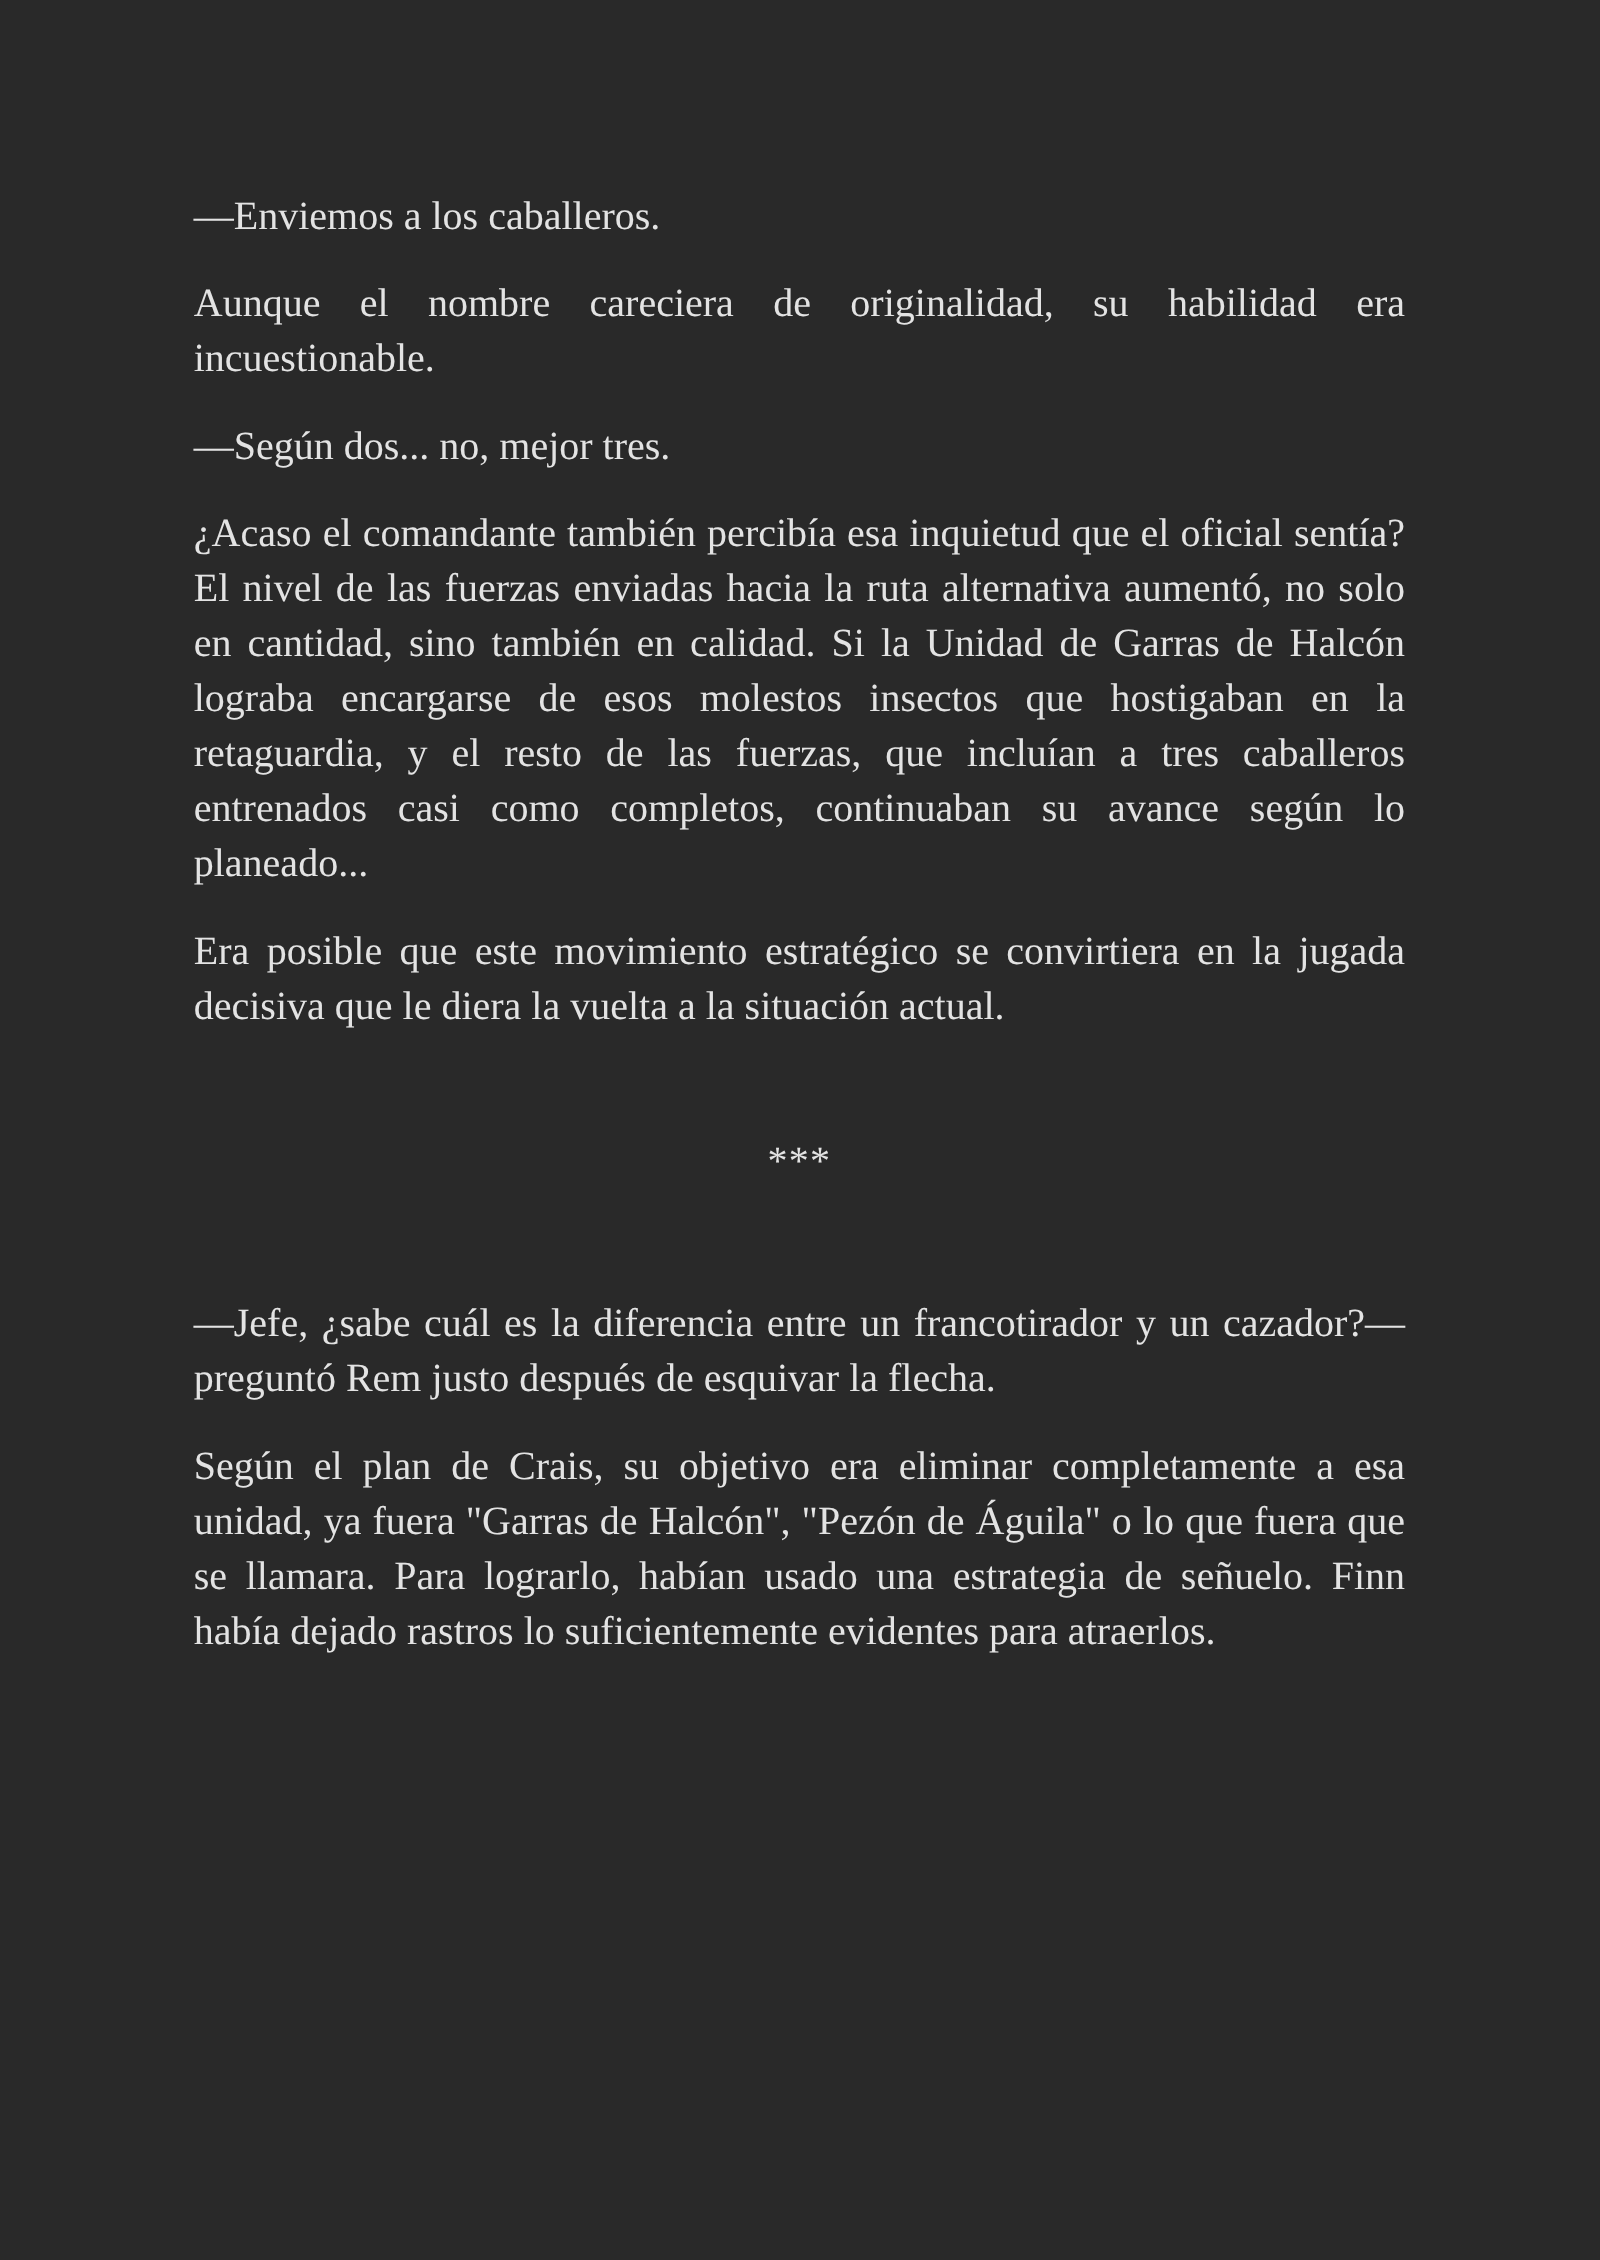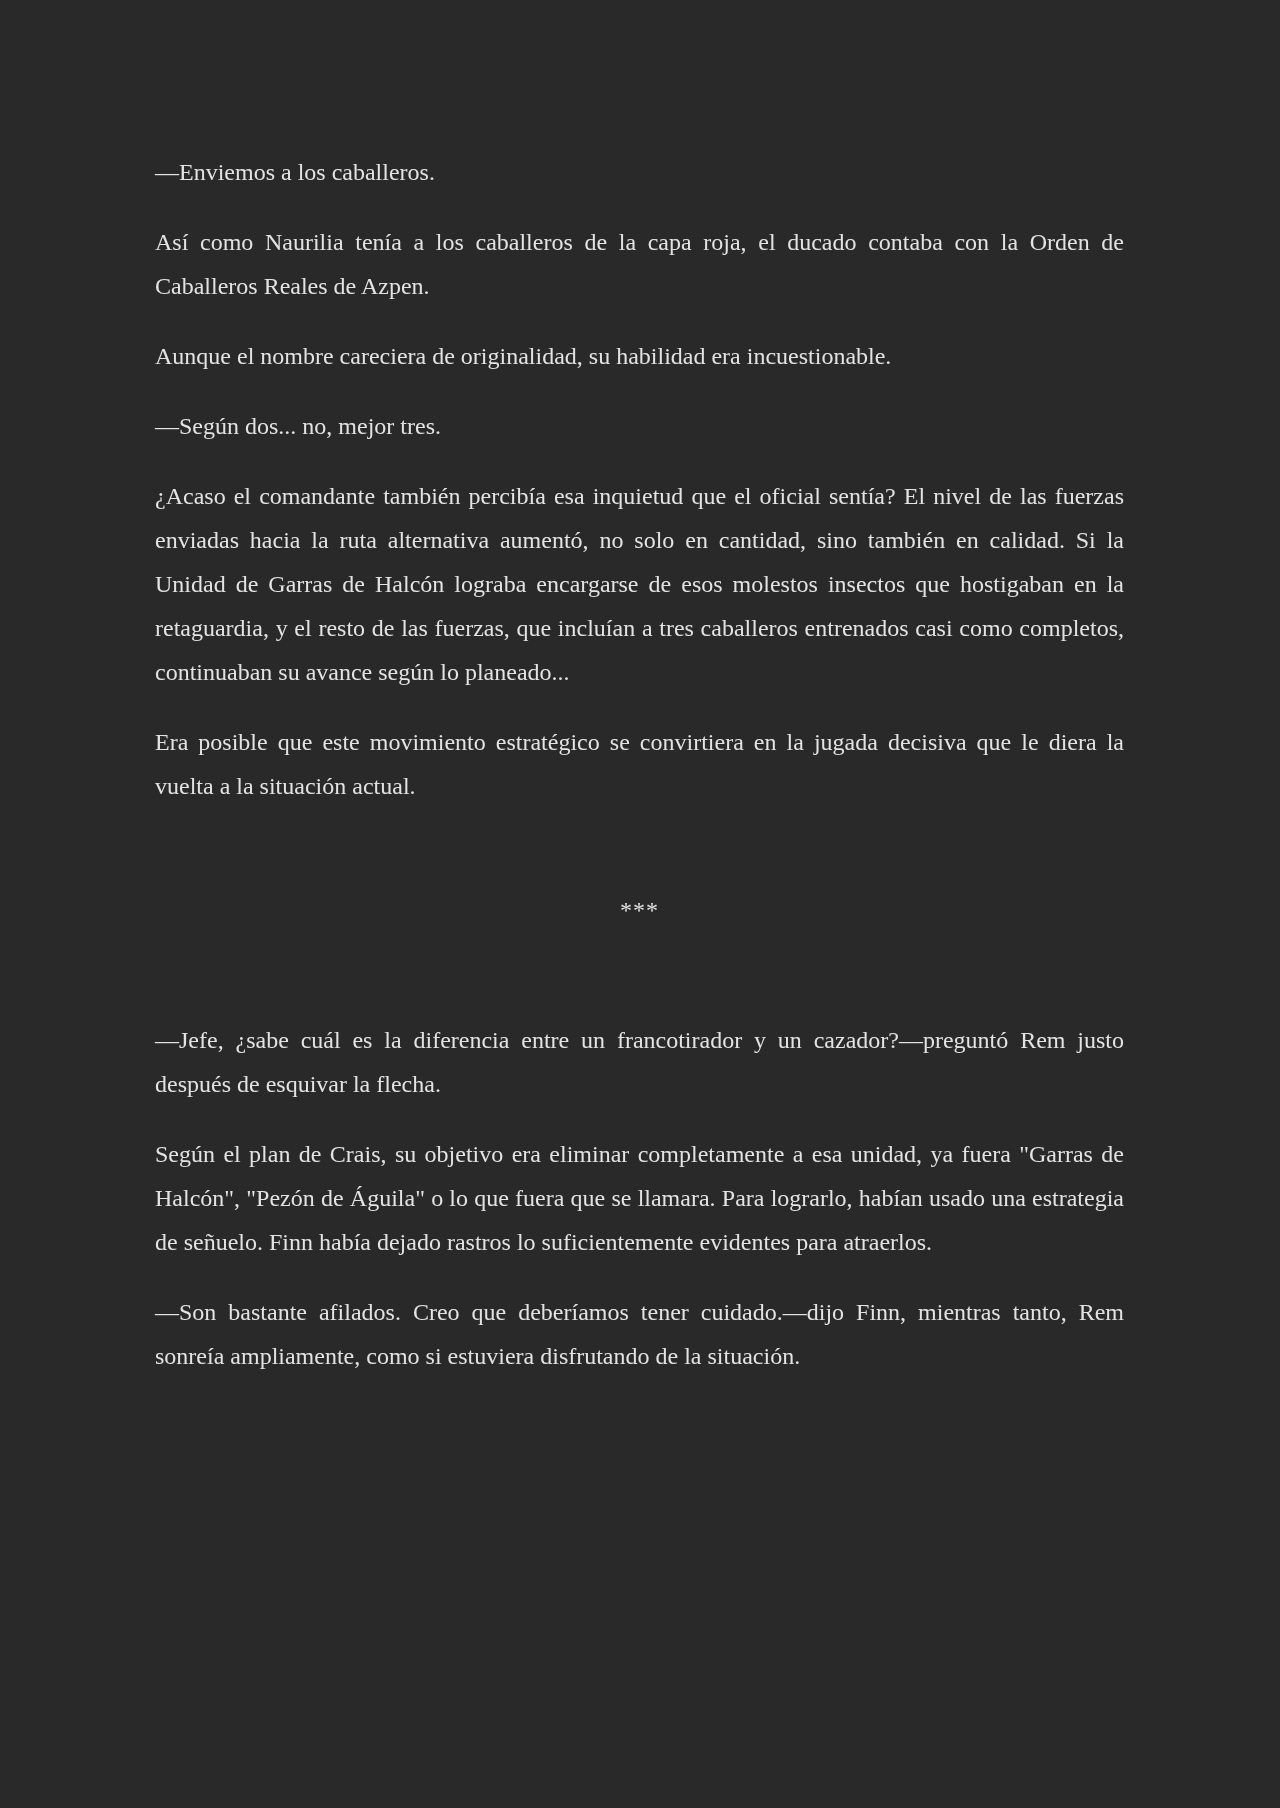--- a/index.html
+++ b/index.html
@@ -13,42 +13,40 @@
       overflow: hidden;
       position: relative;
     }
     .reader {
       position: absolute;
       left: 155px;
       top: 150px;
       width: 969px;
       color: #e3e3e3;
       font-family: "Liberation Serif", "DejaVu Serif", serif;
-      font-size: 24px;
+      font-size: 32px;
       line-height: 44px;
     }
     .reader p {
       margin: 0 0 26px 0;
       text-align: justify;
     }
     .reader p.separator {
       text-align: center;
       margin: 80px 0 86px 0;
       letter-spacing: 1px;
     }
   </style>
 </head>
 <body>
 
 <main class="reader">
   <p>—Enviemos a los caballeros.</p>
-  <p>Así como Naurilia tenía a los caballeros de la capa roja, el ducado contaba con la Orden de Caballeros Reales de Azpen.</p>
   <p>Aunque el nombre careciera de originalidad, su habilidad era incuestionable.</p>
   <p>—Según dos... no, mejor tres.</p>
   <p>¿Acaso el comandante también percibía esa inquietud que el oficial sentía? El nivel de las fuerzas enviadas hacia la ruta alternativa aumentó, no solo en cantidad, sino también en calidad. Si la Unidad de Garras de Halcón lograba encargarse de esos molestos insectos que hostigaban en la retaguardia, y el resto de las fuerzas, que incluían a tres caballeros entrenados casi como completos, continuaban su avance según lo planeado...</p>
   <p>Era posible que este movimiento estratégico se convirtiera en la jugada decisiva que le diera la vuelta a la situación actual.</p>
 
   <p class="separator">***</p>
 
   <p>—Jefe, ¿sabe cuál es la diferencia entre un francotirador y un cazador?—preguntó Rem justo después de esquivar la flecha.</p>
   <p>Según el plan de Crais, su objetivo era eliminar completamente a esa unidad, ya fuera "Garras de Halcón", "Pezón de Águila" o lo que fuera que se llamara. Para lograrlo, habían usado una estrategia de señuelo. Finn había dejado rastros lo suficientemente evidentes para atraerlos.</p>
-  <p>—Son bastante afilados. Creo que deberíamos tener cuidado.—dijo Finn, mientras tanto, Rem sonreía ampliamente, como si estuviera disfrutando de la situación.</p>
 </main>
 
 </body></html>

